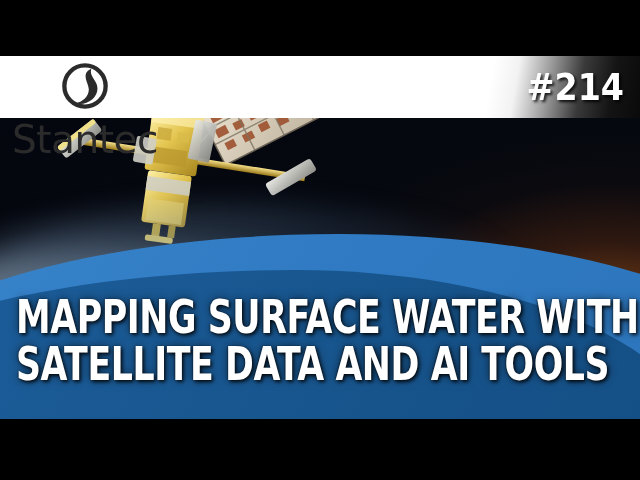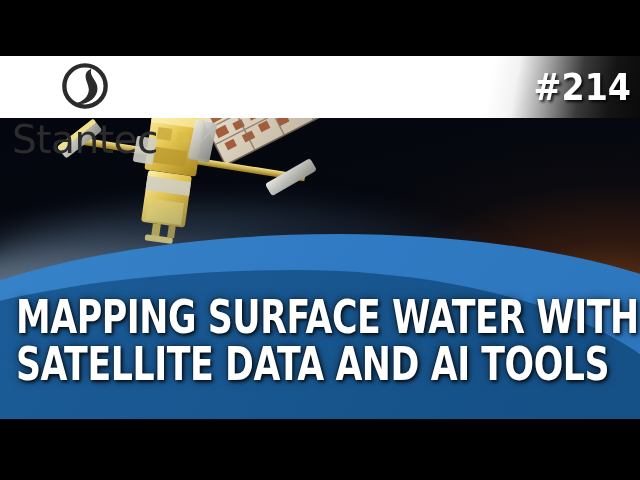--- a/index.html
+++ b/index.html
@@ -178,21 +178,21 @@
   .brand-word {
     font-size: 39px;
     line-height: 1;
     font-weight: 400;
     color: #2b2b2b;
     letter-spacing: -0.5px;
     font-family: "DejaVu Sans", sans-serif;
   }
   .episode-badge {
     position: absolute;
-    right: 9px;
+    right: 16px;
     top: 50%;
     transform: translateY(-50%);
     font-family: "DejaVu Sans Condensed", "Liberation Sans Narrow", "Liberation Sans", sans-serif;
     font-size: 37px;
     font-weight: bold;
     color: #ffffff;
     letter-spacing: 0px;
     transform-origin: center;
     text-shadow: 2px 2px 3px rgba(0,0,0,.85);
     line-height: 1;

